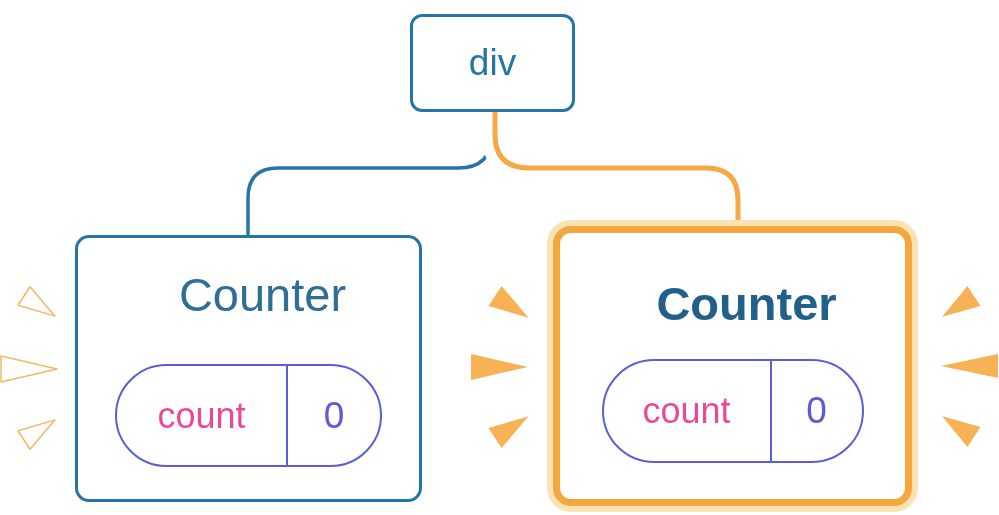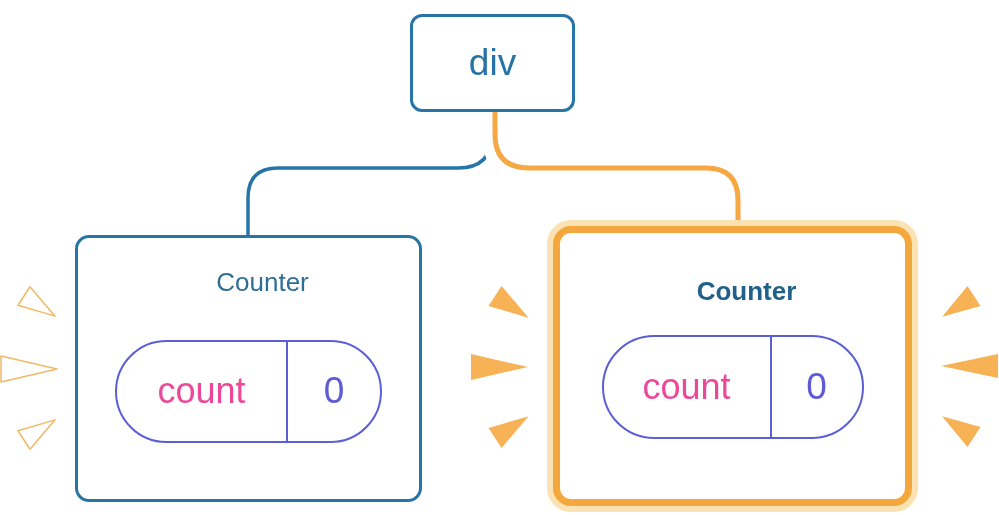--- a/index.html
+++ b/index.html
@@ -41,21 +41,21 @@
     border-radius: 14px;
   }
   .counter-right {
     left: 553px; top: 226px;
     width: 359px; height: 280px;
     border: 7px solid #F4A73C;
     border-radius: 18px;
     box-shadow: 0 0 0 6px #FBE2B2;
   }
   .counter-title {
-    font-size: 26px; font-weight: 500;
+    font-size: 47px; font-weight: 500;
     color: #2F6E95;
     margin-top: 30px;
     line-height: 1.15;
     margin-left: 28px;
   }
   .counter-right .counter-title {
     font-weight: 700;
     color: #20608A;
     margin-top: 44px;
   }

